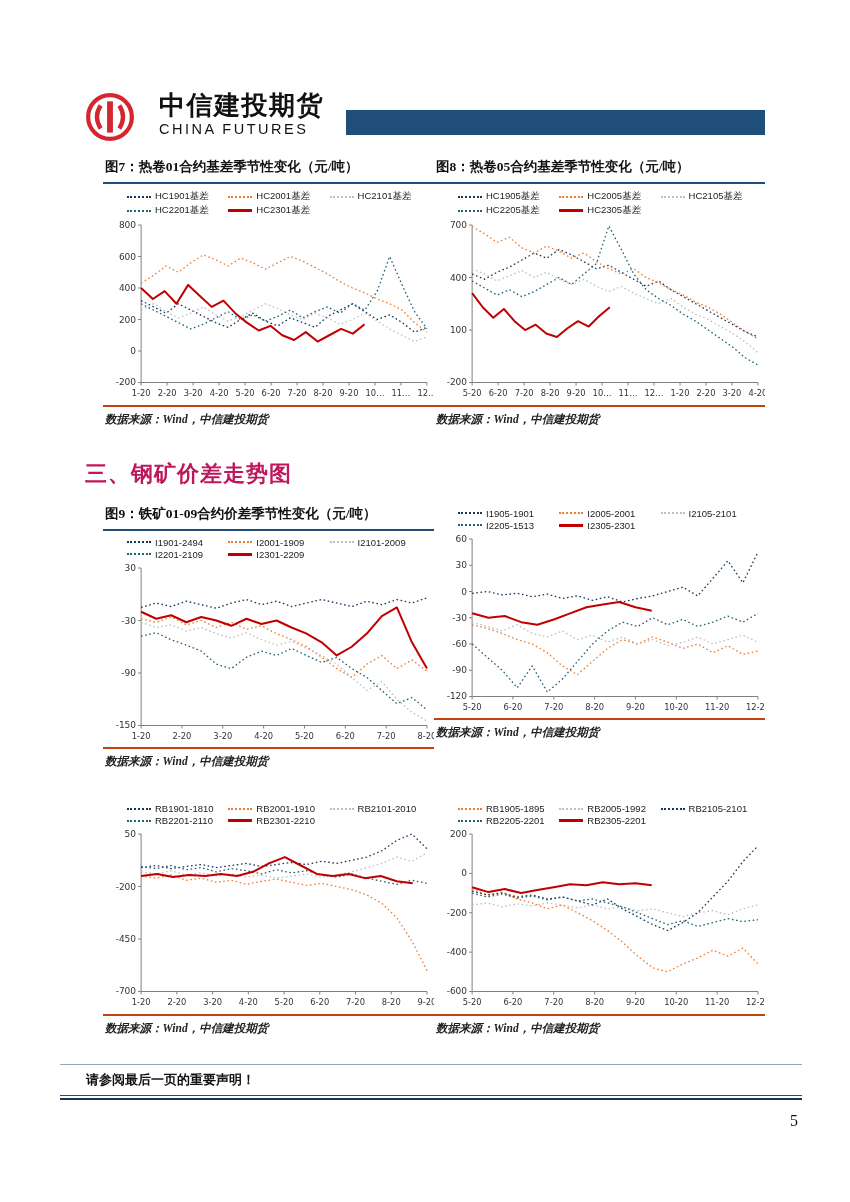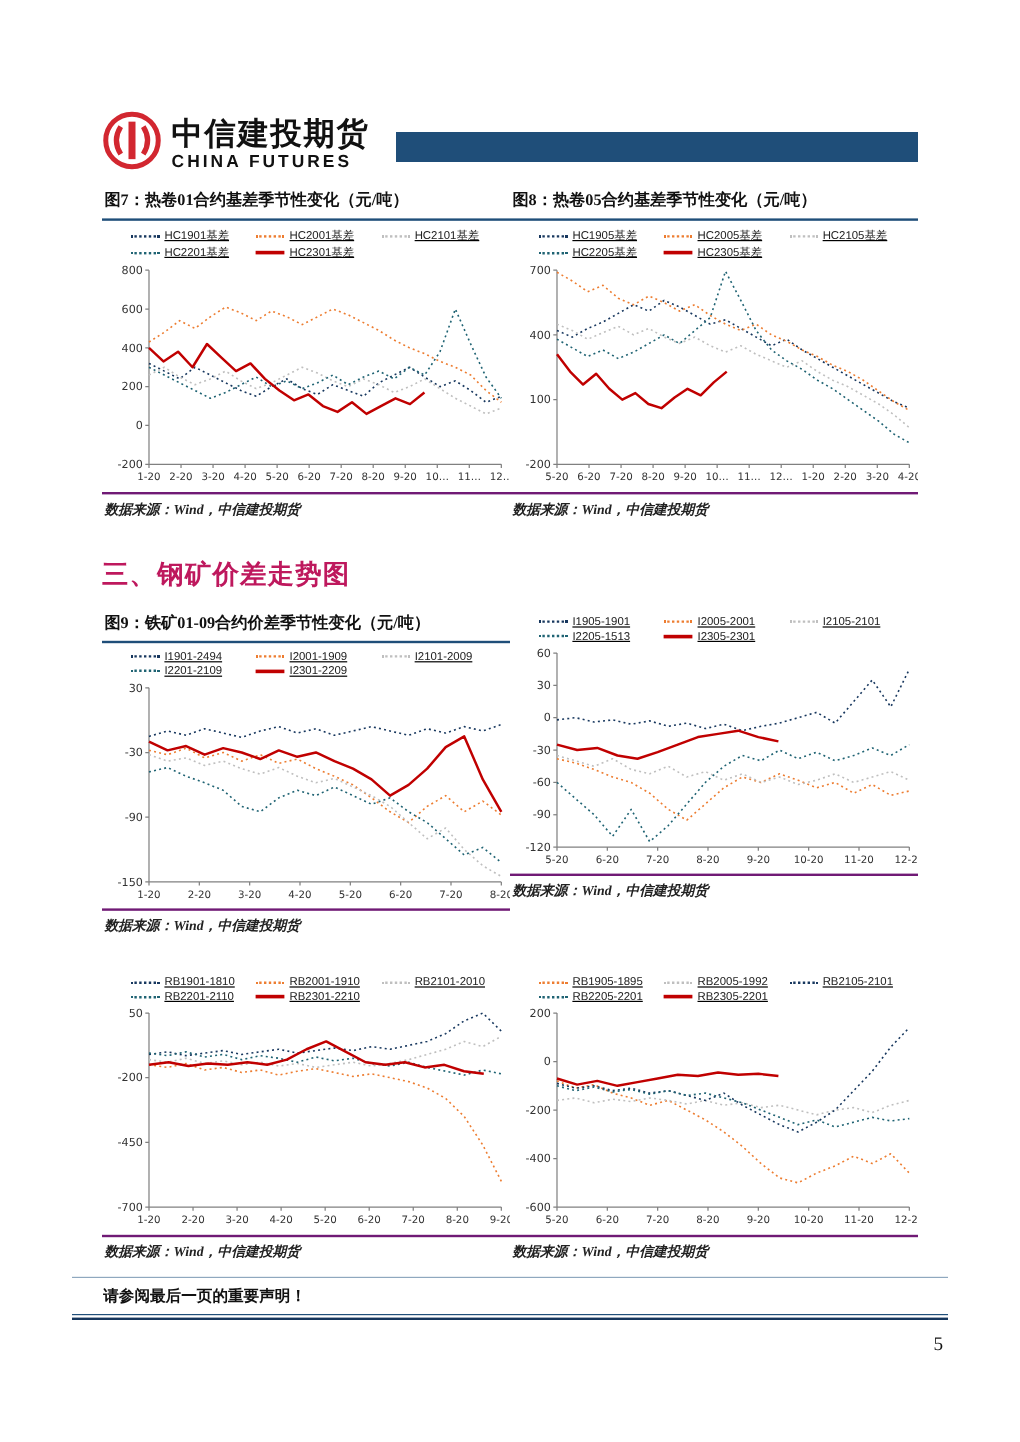--- a/index.html
+++ b/index.html
@@ -2,50 +2,50 @@
 <html><head>
 <meta charset="utf-8">
 <style>
   html,body{margin:0;padding:0;background:#e8e8e8;}
   .page{width:850px;height:1202px;margin:0 auto;background:#ffffff;position:relative;
         font-family:"Liberation Sans",sans-serif;overflow:hidden;box-sizing:border-box;}
   .content{padding:0 85px;}
 
   
   .header{display:flex;align-items:flex-end;padding:92px 85px 0 85px;}
-  .logo-area{display:flex;align-items:flex-end;gap:8px;flex:0 0 auto;}
+  .logo-area{display:flex;align-items:flex-start;gap:24px;flex:0 0 auto;}
   .logo-mark{width:50px;height:50px;}
   .logo-text{line-height:1;}
   .logo-cn{font-size:26px;font-weight:bold;color:#111;letter-spacing:1.5px;
            font-family:"Liberation Sans",sans-serif;}
-  .logo-en{font-size:14.5px;font-weight:bold;color:#111;letter-spacing:2.5px;margin-top:4px;}
+  .logo-en{font-size:14.5px;font-weight:normal;color:#111;letter-spacing:2.5px;margin-top:4px;}
   .header-bar{flex:1 1 auto;height:25px;background:#1F4E79;margin-left:22px;margin-bottom:7px;}
 
   
-  .charts-grid{display:grid;grid-template-columns:1fr 1fr;margin-top:13px;}
+  .charts-grid{display:grid;grid-template-columns:1fr 1fr;margin-top:13px;margin-left:18px;}
   .chart{margin:0;}
   .chart-title{font-family:"Liberation Serif","DejaVu Serif",serif;font-weight:bold;
                font-size:13.5px;color:#111;padding:3px 0 6px 2px;
                border-bottom:2px solid #1F4E79;white-space:nowrap;}
-  .legend{display:flex;flex-wrap:wrap;margin-top:6px;padding-left:24px;row-gap:1px;text-decoration:underline;}
+  .legend{display:flex;flex-wrap:wrap;margin-top:6px;padding-left:24px;row-gap:1px;}
   .legend-item{flex:0 0 33%;display:flex;align-items:center;gap:4px;min-width:0;}
   .legend-line{display:inline-block;width:24px;height:0;border-top:2px dotted #333;flex:0 0 auto;}
   .legend-label{font-size:9.5px;color:#222;white-space:nowrap;}
   .plot{margin-top:2px;}
   .plot svg{display:block;width:100%;height:auto;font-family:"DejaVu Sans",sans-serif;}
   .chart-source{font-family:"Liberation Serif","DejaVu Serif",serif;font-style:italic;
-                font-weight:bold;font-size:11.5px;color:#222;border-top:2px solid #701a75;
+                font-weight:bold;font-size:11.5px;color:#222;border-top:2px solid #c2410c;
                 padding:5px 0 2px 2px;margin-top:3px;}
 
   
   .section-title{font-size:22px;font-weight:bold;color:#be185d;margin:30px 0 4px 0;
                  font-family:"Liberation Sans",sans-serif;letter-spacing:1px;}
 
   
-  .footer{position:absolute;left:60px;right:60px;bottom:72px;}
+  .footer{position:absolute;left:60px;right:48px;bottom:72px;}
   .foot-rule-thin{border-top:1.5px solid #8FA8BF;}
   .footer-note{font-family:"Liberation Serif","DejaVu Serif",serif;font-weight:bold;
                font-size:13px;color:#111;padding:6px 0 6px 26px;}
   .foot-rule-thick{height:2px;border-top:1px solid #1F4E79;border-bottom:2px solid #16365C;}
   .page-number{text-align:right;font-family:"Liberation Serif","DejaVu Serif",serif;
                font-size:16px;color:#111;margin-top:12px;padding-right:4px;}
 </style>
 </head>
 <body>
 

